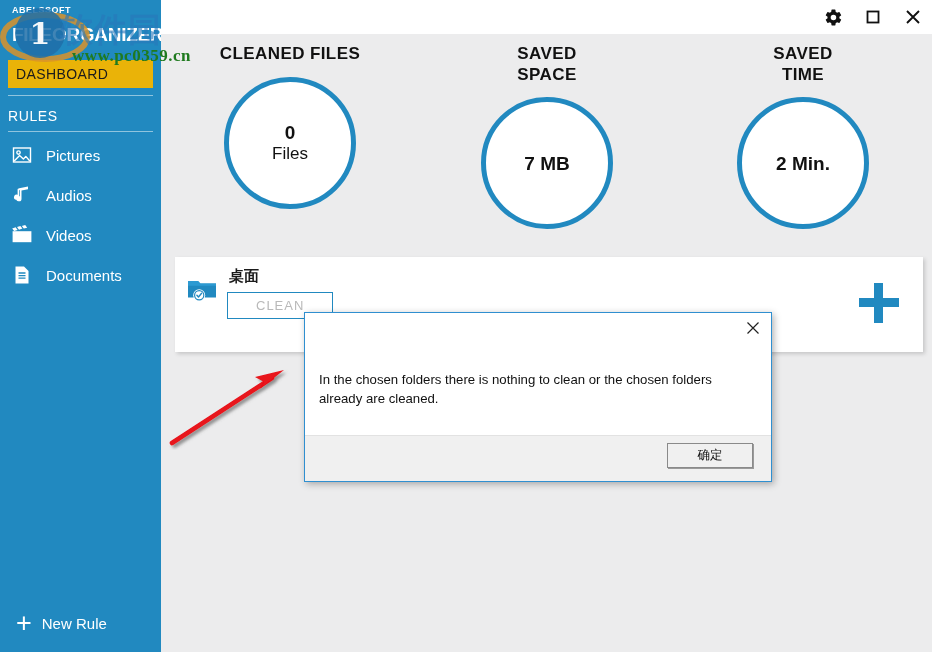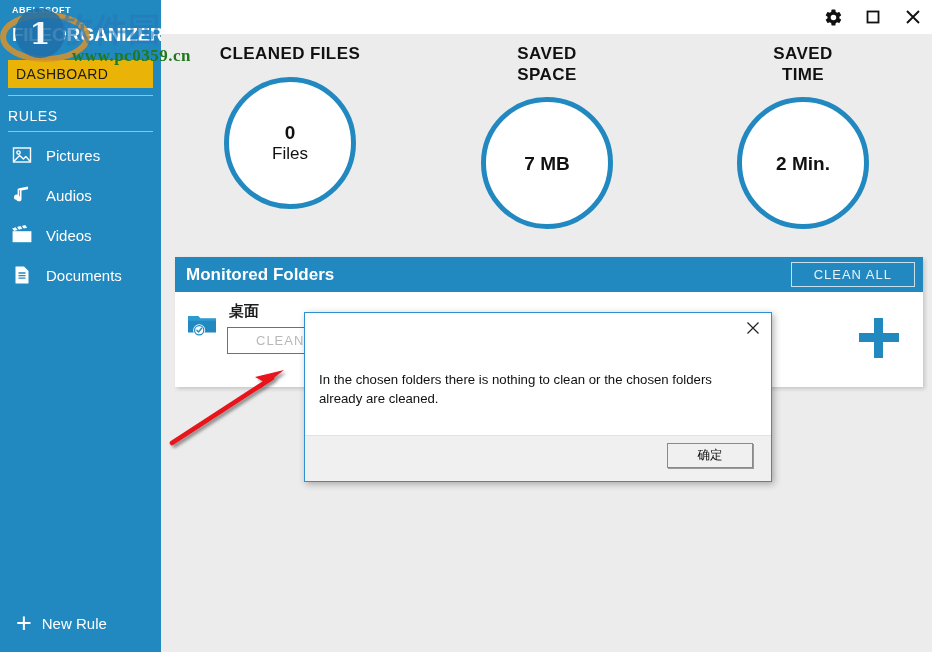--- a/index.html
+++ b/index.html
@@ -478,24 +478,20 @@
       <div class="stat" id="stat-2">
         <div class="stat-title">SAVED
 TIME</div>
         <div class="stat-circle">
           <div class="stat-value">2 Min.</div>
         </div>
       </div>
     </div>
 
     <div id="folders-panel">
-      <div id="folders-header">
-        <div id="folders-title">Monitored Folders</div>
-        <div id="clean-all-btn">CLEAN ALL</div>
-      </div>
       <div id="folders-body">
         <div id="folder-row">
           <span id="folder-icon">
             <svg width="30" height="26" viewBox="0 0 30 26" fill="none">
               <path d="M1 4 h10 l2.4 2.6 H29 v14 H1 Z" fill="#2189c0"></path>
               <path d="M1 4 h10 l2.4 2.6 H29 v2.2 H1 Z" fill="#2d9ad2"></path>
               <circle cx="12.2" cy="18.2" r="6" fill="#ffffff"></circle>
               <circle cx="12.2" cy="18.2" r="4.6" fill="none" stroke="#2189c0" stroke-width="1.2"></circle>
               <path d="M9.9 18.3 L11.5 20 L14.6 16.3" stroke="#2189c0" stroke-width="1.4" stroke-linecap="round" stroke-linejoin="round"></path>
             </svg>

